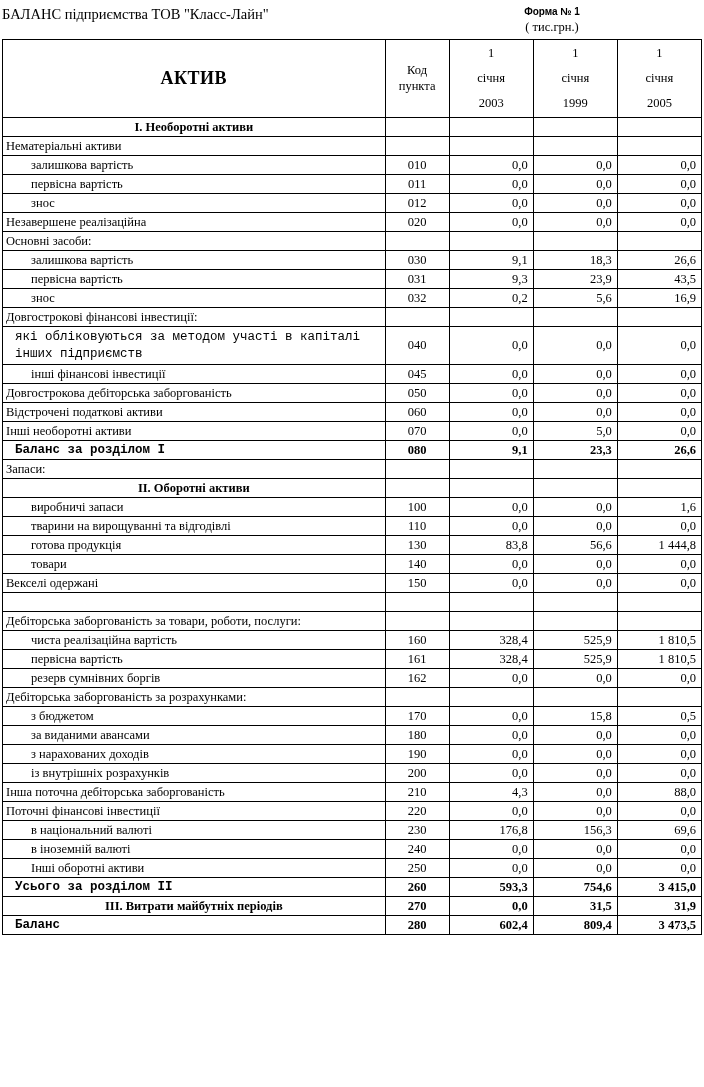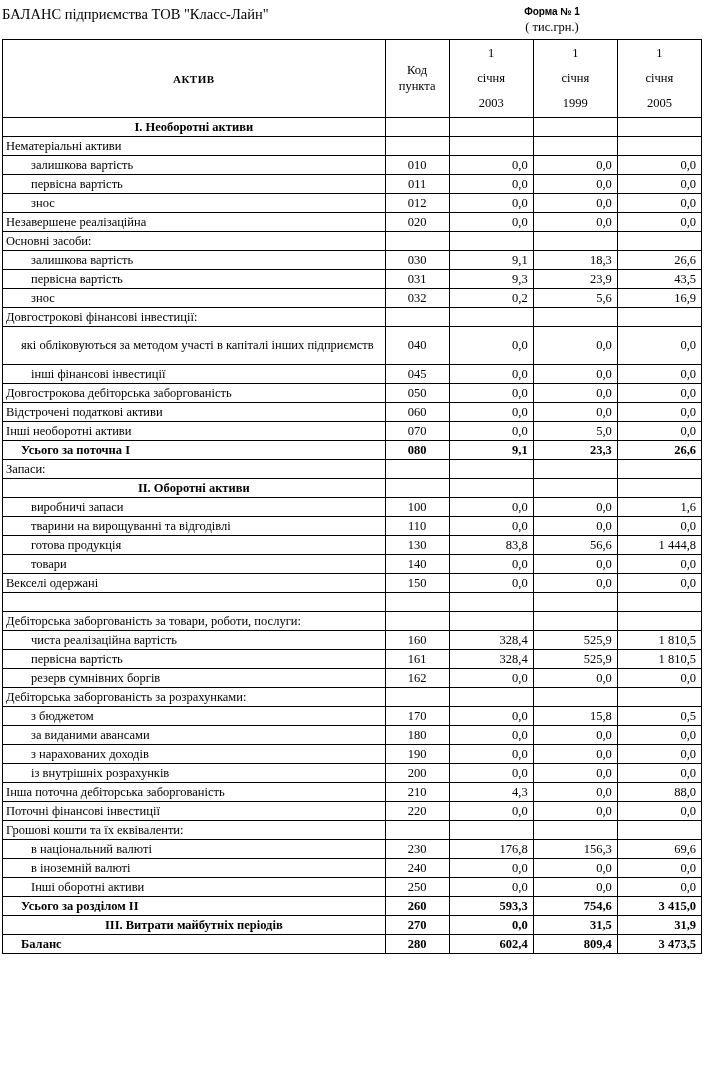--- a/index.html
+++ b/index.html
@@ -38,35 +38,35 @@
     height:19px;
     box-sizing:border-box;
   }
   thead th{
     text-align:center;
     font-weight:normal;
   }
   .hdr-aktiv{
     font-family:"Liberation Serif", serif;
     font-weight:bold;
-    font-size:11px;
+    font-size:18px;
     letter-spacing:.5px;
   }
   .hdr-code{font-size:12.5px;line-height:1.25;}
   .hdr-year{font-size:12.5px;line-height:2.0;}
   .num{text-align:right;padding-right:5px;}
   .code{text-align:center;}
   .sect{
     text-align:center;
     font-weight:bold;
     font-size:12.5px;
   }
   .total{font-weight:bold;}
   .ind2{padding-left:28px;}
-  .ind3{padding-left:18px;}
+  .ind3{padding-left:12px;font-family:Liberation Mono, monospace;}
   .two-line{height:38px;}
   .nm{font-size:12.5px;}
   .blankrow td{height:19px;}
   .wrap-cell{white-space:normal;line-height:1.35;}
 </style>
 </head>
 <body>
 
 <div class="page">
 
@@ -217,21 +217,21 @@
           <td class="num">0,0</td>
         </tr>
         <tr>
           <td class="nm ">Інші необоротні активи</td>
           <td class="code">070</td>
           <td class="num">0,0</td>
           <td class="num">5,0</td>
           <td class="num">0,0</td>
         </tr>
         <tr>
-          <td class="nm ind3 total ind3">Усього за поточна I</td>
+          <td class="nm ind3 total ind3">Баланс за розділом I</td>
           <td class="code total">080</td>
           <td class="num total">9,1</td>
           <td class="num total">23,3</td>
           <td class="num total">26,6</td>
         </tr>
         <tr>
           <td class="nm ">Запаси:</td>
           <td class="code"></td>
           <td></td>
           <td></td>
@@ -355,27 +355,20 @@
           <td class="num">4,3</td>
           <td class="num">0,0</td>
           <td class="num">88,0</td>
         </tr>
         <tr>
           <td class="nm ">Поточні фінансові інвестиції</td>
           <td class="code">220</td>
           <td class="num">0,0</td>
           <td class="num">0,0</td>
           <td class="num">0,0</td>
-        </tr>
-        <tr>
-          <td class="nm ">Грошові кошти та їх еквіваленти:</td>
-          <td class="code"></td>
-          <td></td>
-          <td></td>
-          <td></td>
         </tr>
         <tr>
           <td class="nm ind2">в національний валюті</td>
           <td class="code">230</td>
           <td class="num">176,8</td>
           <td class="num">156,3</td>
           <td class="num">69,6</td>
         </tr>
         <tr>
           <td class="nm ind2">в іноземній валюті</td>

